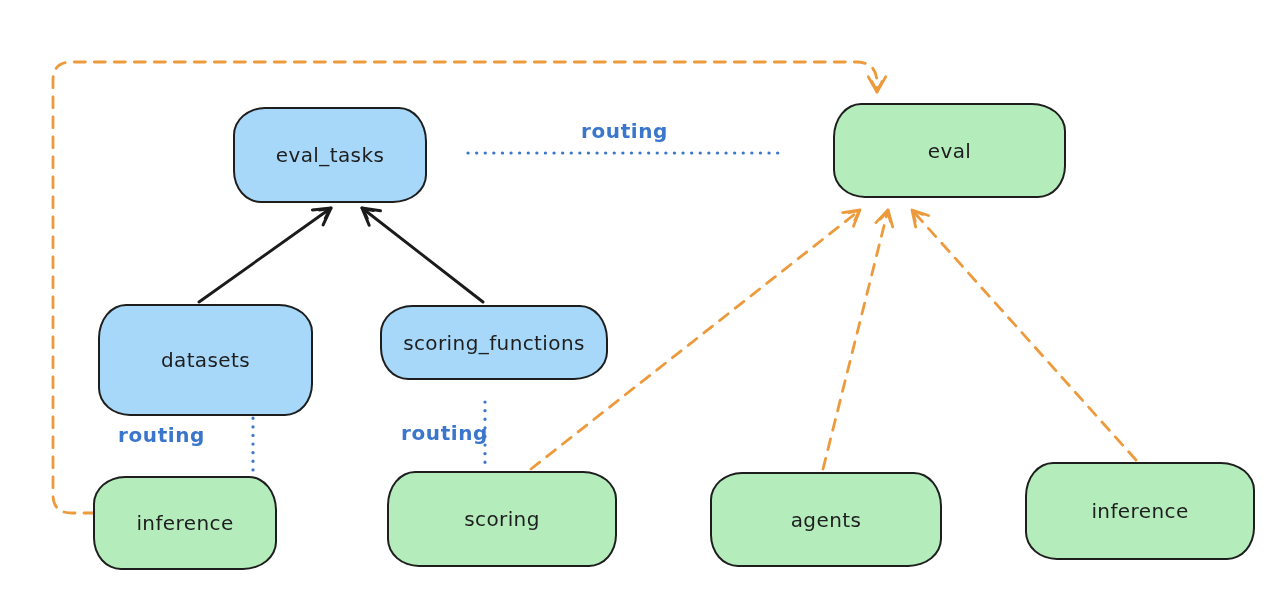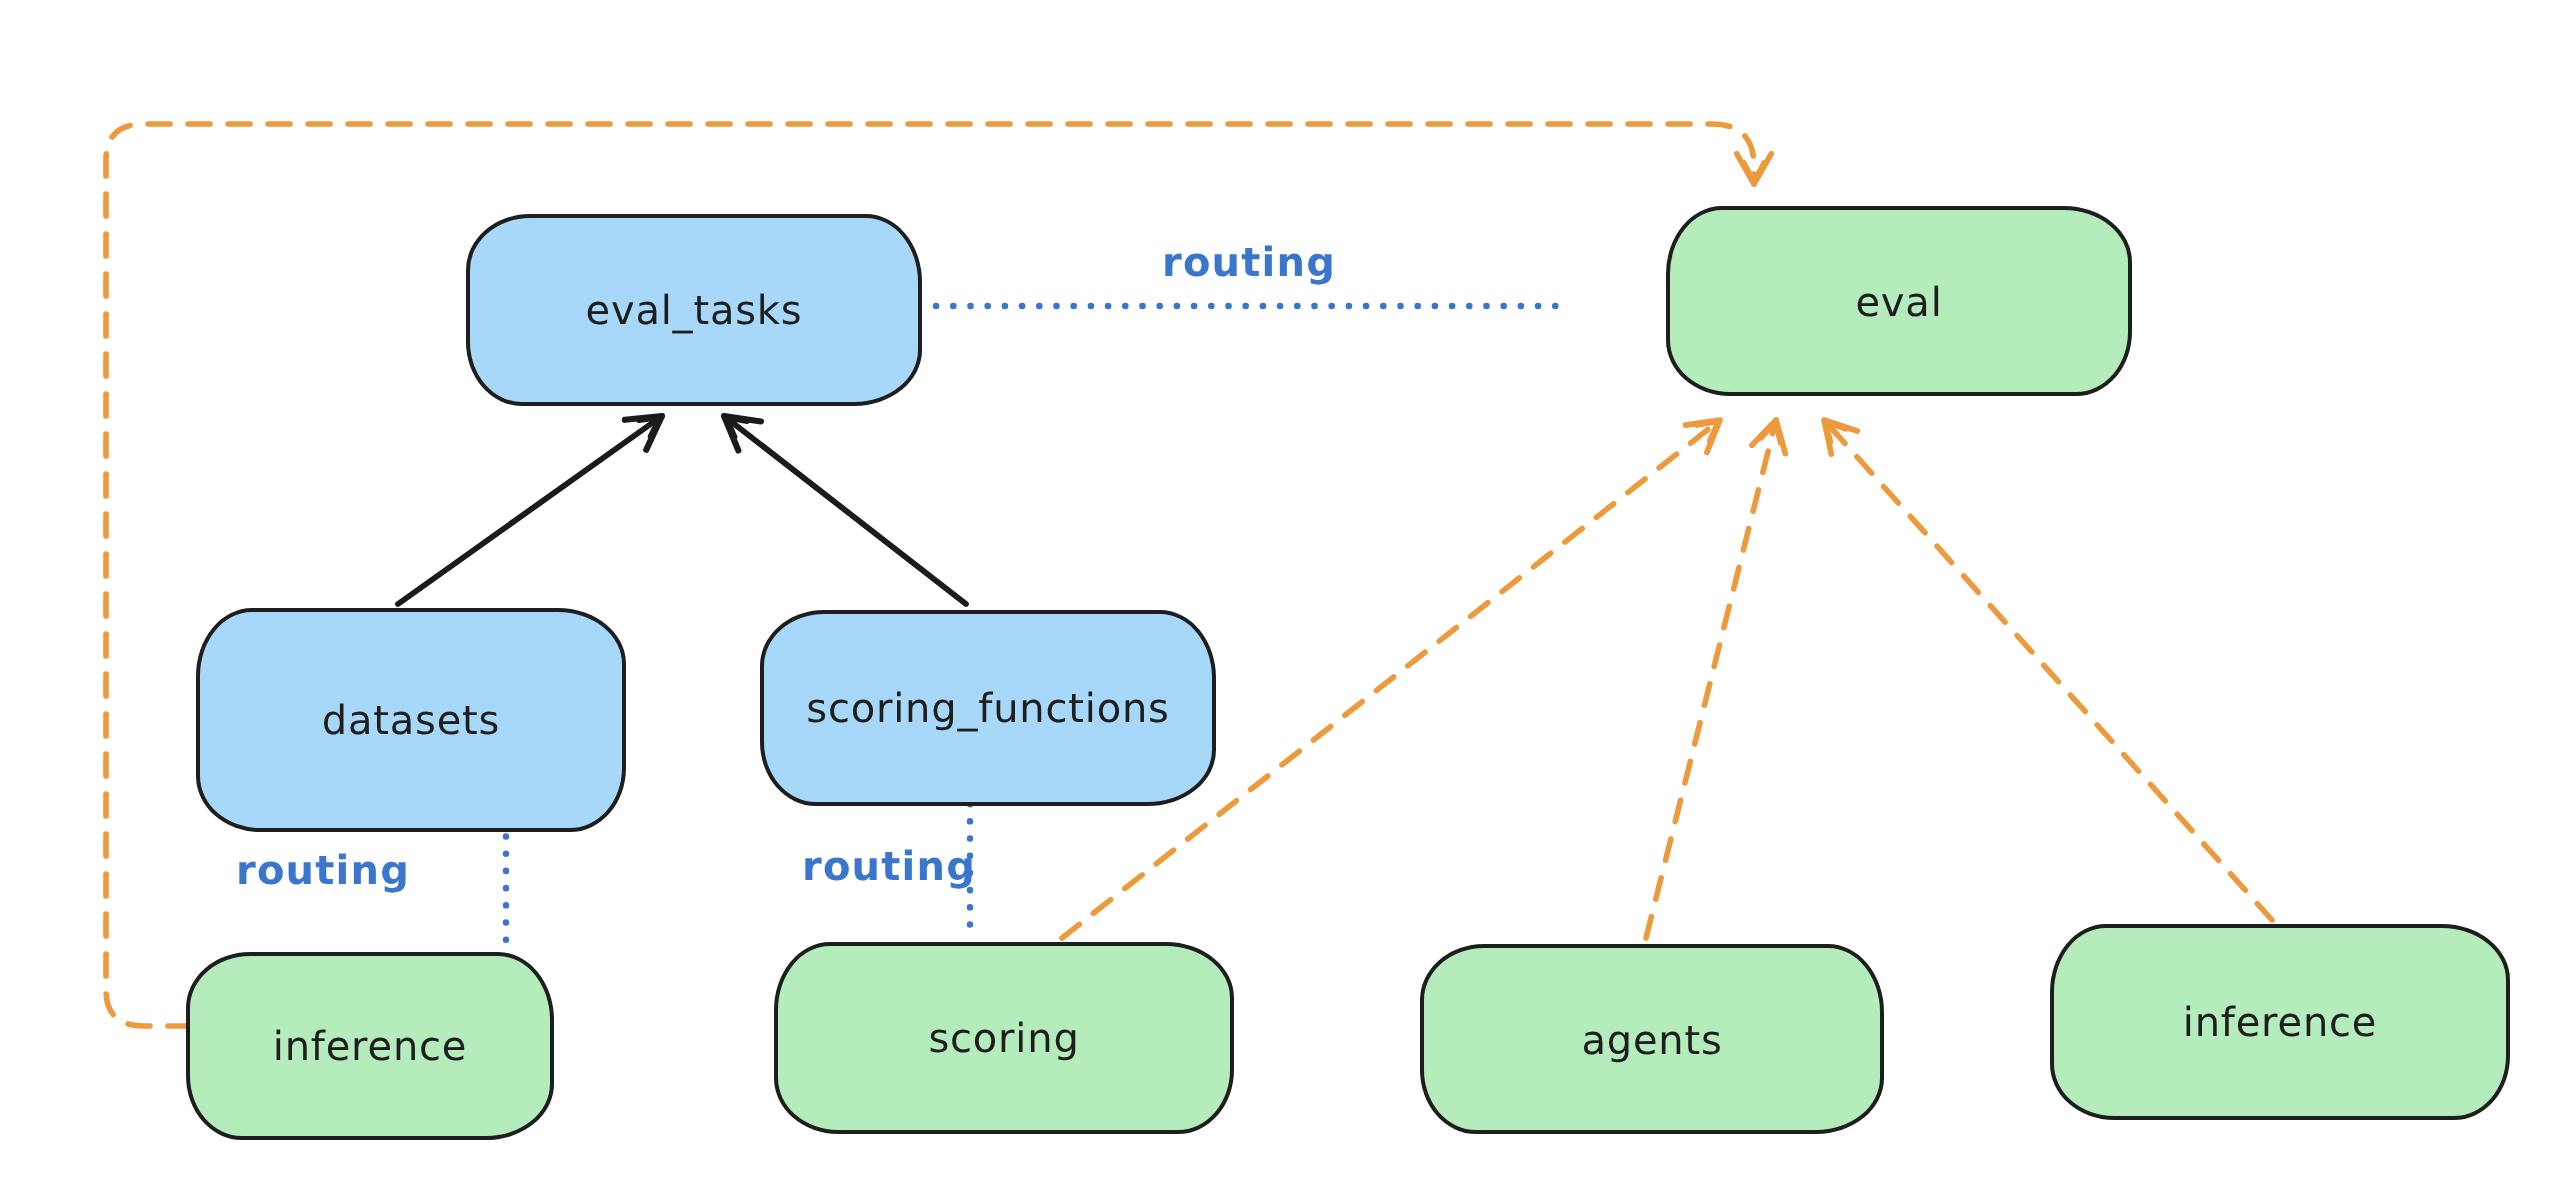--- a/index.html
+++ b/index.html
@@ -75,33 +75,33 @@
 
     <path d="M 483 302 L 362 208" fill="none" stroke="var(--arrow-black, #1b1b1b)" stroke-width="2.9" stroke-linecap="round" marker-end="url(#head-black)"></path>
 
     <path d="M 468 153 L 784 153" fill="none" stroke="var(--routing-blue, #3b76cd)" stroke-width="3.2" stroke-dasharray="0.1 8.5" stroke-linecap="round"></path>
 
     <path d="M 253 401 L 253 474" fill="none" stroke="var(--routing-blue, #3b76cd)" stroke-width="3.2" stroke-dasharray="0.1 8.5" stroke-linecap="round"></path>
 
     <path d="M 485 402 L 485 469" fill="none" stroke="var(--routing-blue, #3b76cd)" stroke-width="3.2" stroke-dasharray="0.1 8.5" stroke-linecap="round"></path>
   </svg>
 
-  <div class="node blue r1" style="left:233px; top:107px; width:228px; height:96px;">
+  <div class="node blue r1" style="left:233px; top:107px; width:194px; height:96px;">
     <span>eval_tasks</span>
   </div>
 
   <div class="node green r2" style="left:785px; top:103px; width:233px; height:95px;margin-left:48px;">
     <span>eval</span>
   </div>
 
   <div class="node blue r2" style="left:98px; top:304px; width:215px; height:112px;">
     <span>datasets</span>
   </div>
 
-  <div class="node blue r1" style="left:380px; top:305px; width:228px; height:98px;">
+  <div class="node blue r1" style="left:380px; top:305px; width:228px; height:75px;">
     <span>scoring_functions</span>
   </div>
 
   <div class="node green r1" style="left:93px; top:476px; width:184px; height:94px;">
     <span>inference</span>
   </div>
 
   <div class="node green r2" style="left:387px; top:471px; width:230px; height:96px;">
     <span>scoring</span>
   </div>

